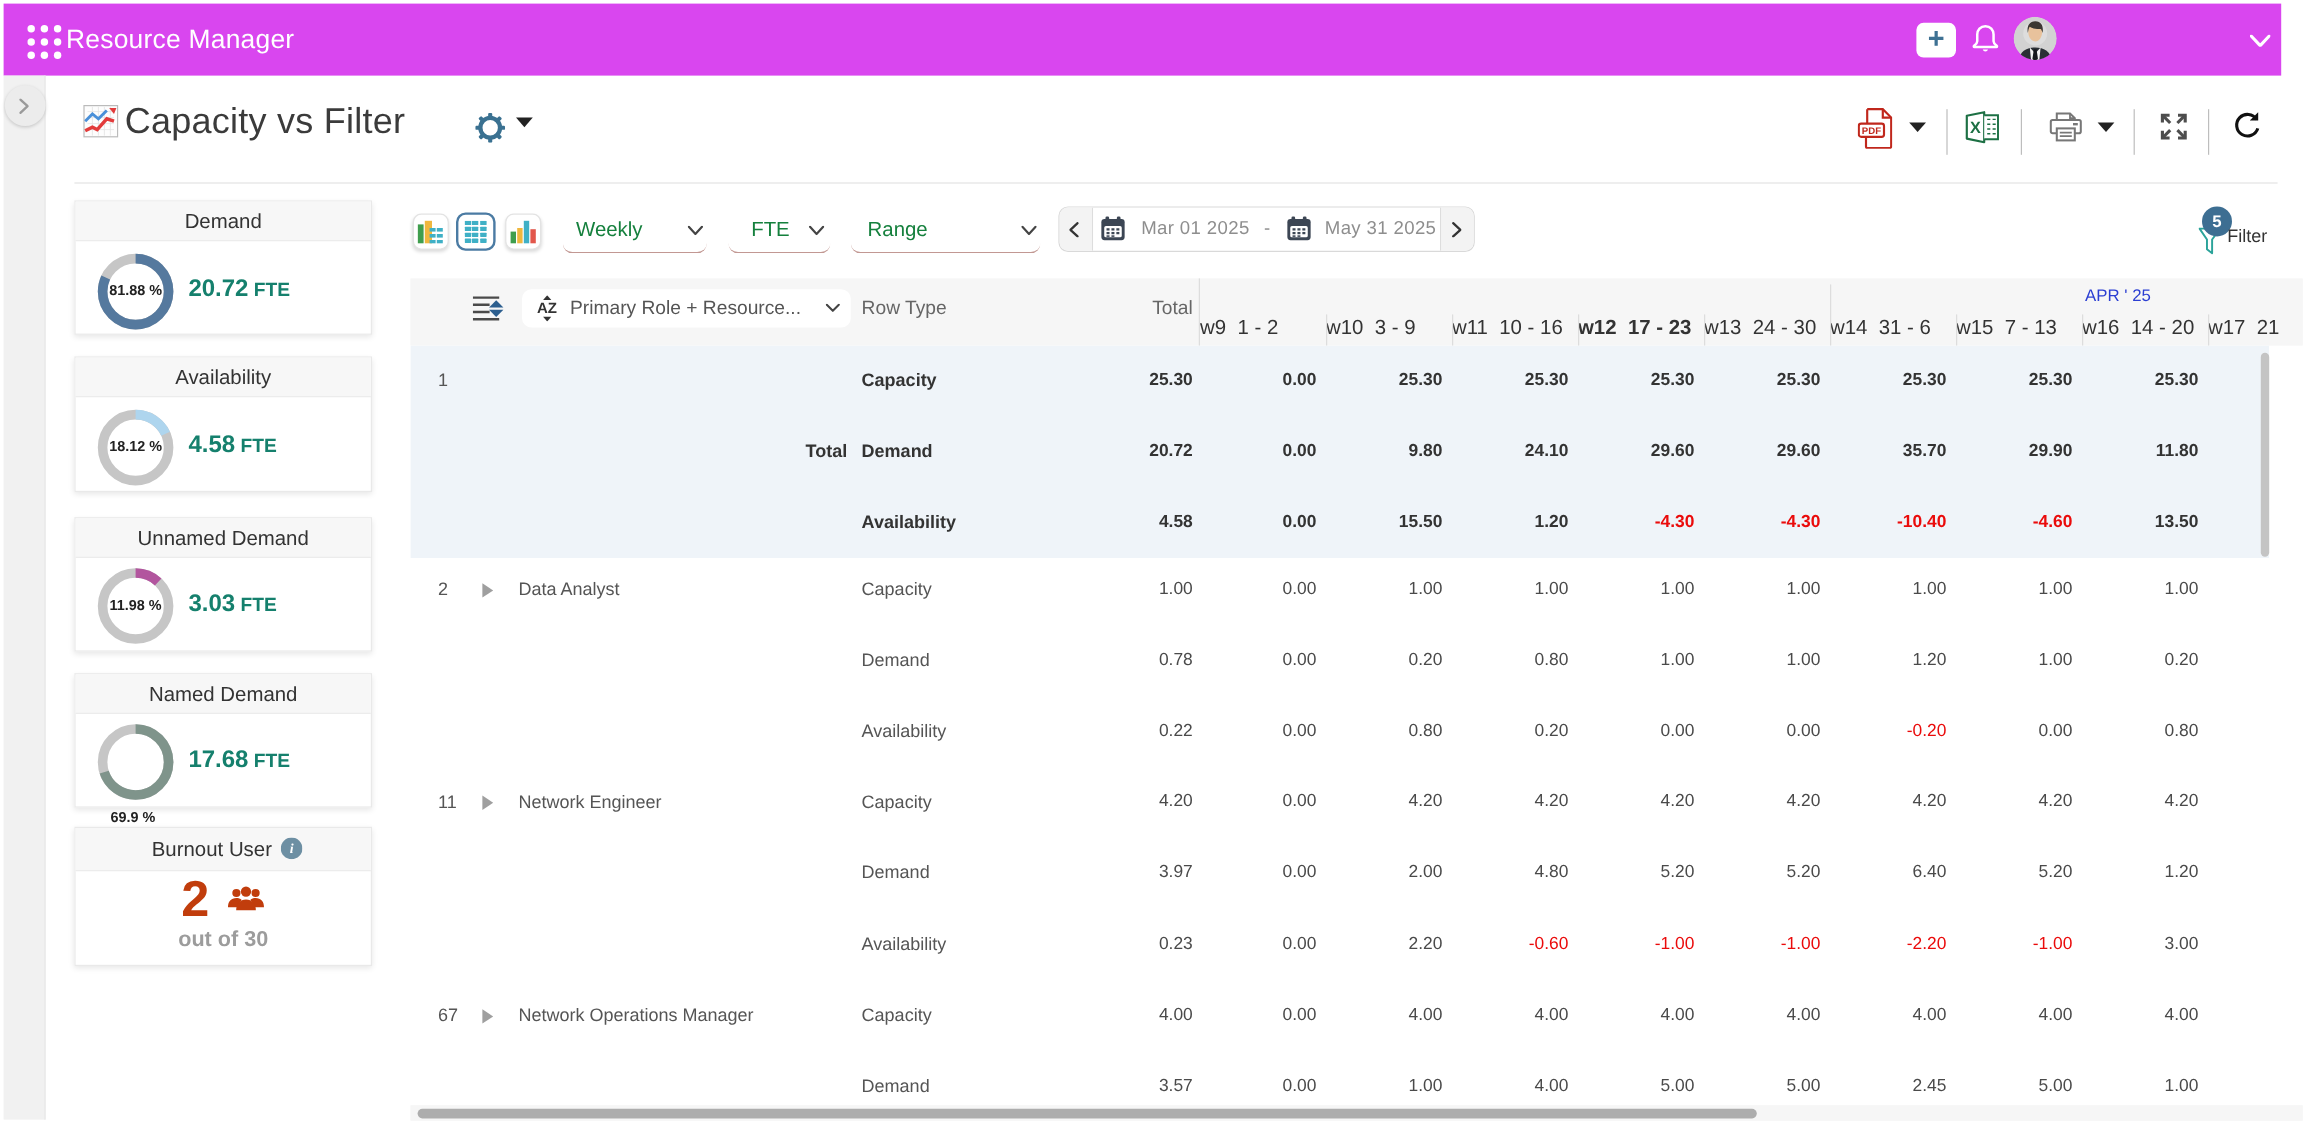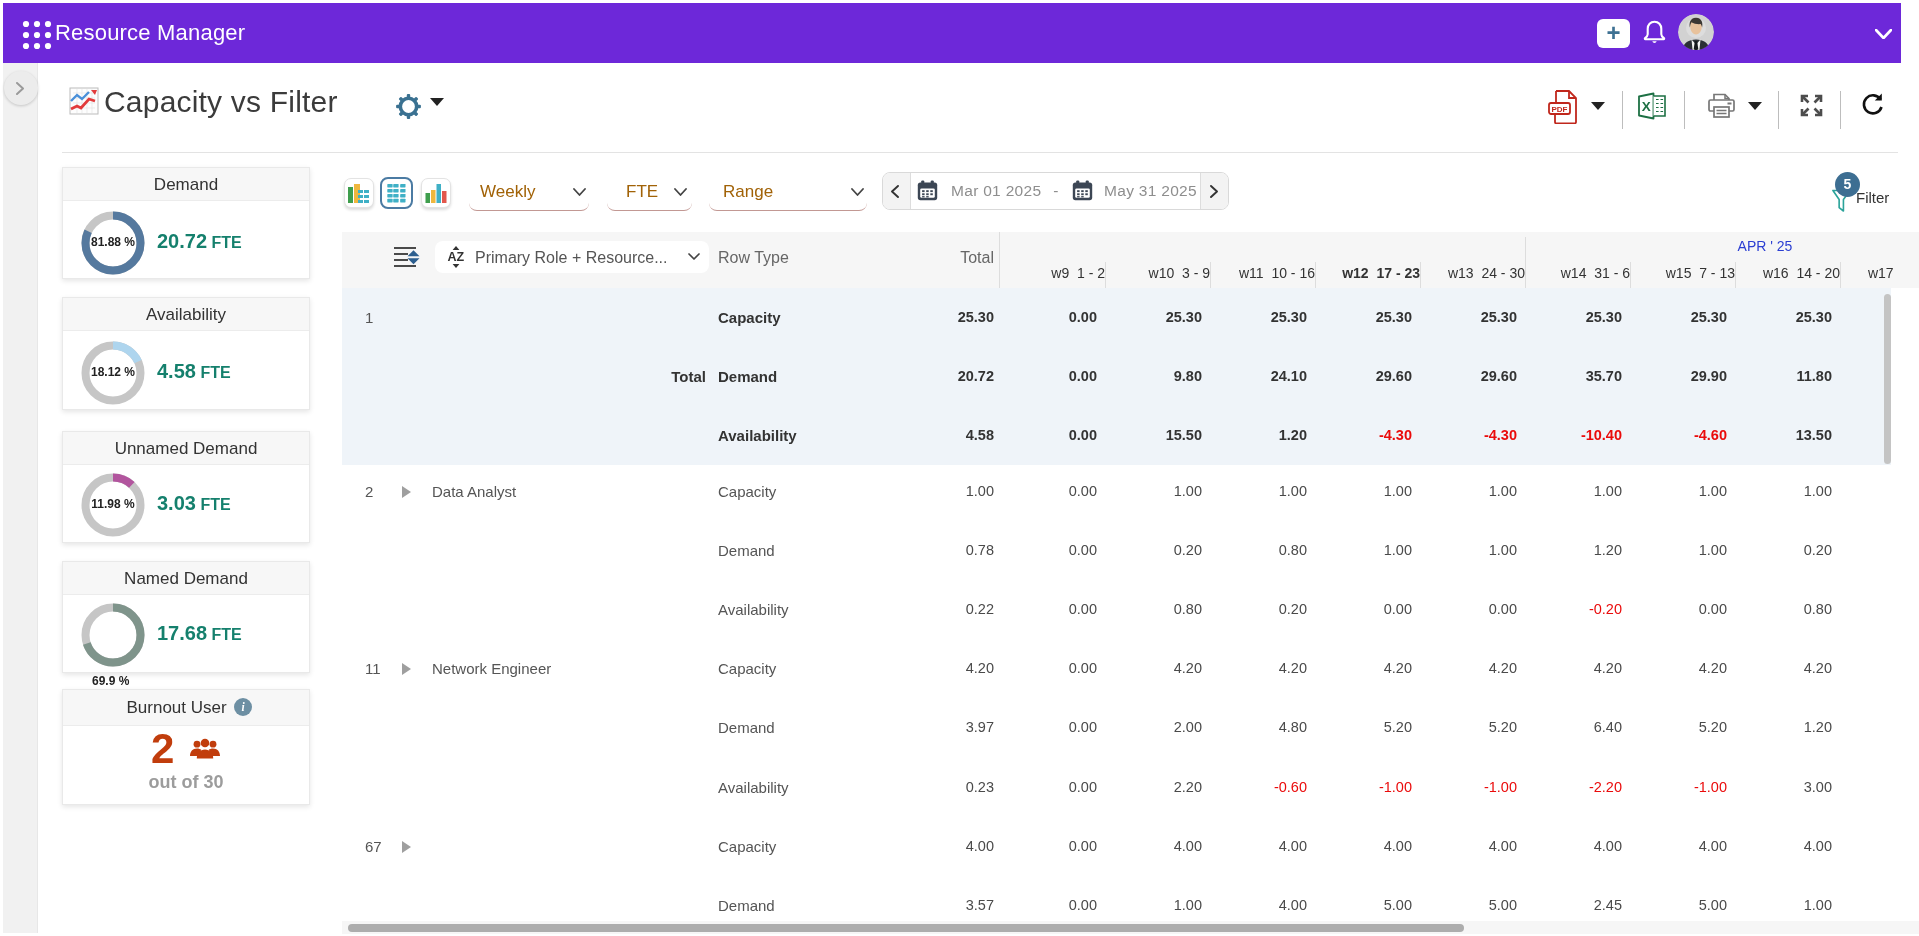--- a/index.html
+++ b/index.html
@@ -1,50 +1,50 @@
 <!DOCTYPE html>
 <html><head><meta charset="utf-8"><style>
 *{margin:0;padding:0;box-sizing:border-box}
 html,body{width:1919px;height:936px;overflow:hidden;background:#fff;
  font-family:"Liberation Sans",sans-serif;}
 #app{position:absolute;left:0;top:0;width:1919px;height:936px;background:#fff;}
 .abs{position:absolute;}
 
-.nav{left:3px;top:3px;width:1898px;height:60px;background:#6d28d9;}
+.nav{left:3px;top:3px;width:1898px;height:60px;background:#d946ef;}
 .nav .brand{left:52px;top:0;height:60px;line-height:60px;color:#fff;font-size:22px;font-weight:500;letter-spacing:.2px;}
 .plusbtn{left:1594px;top:16px;width:33px;height:29px;background:#fff;border-radius:6px;color:#3E7193;text-align:center;line-height:27px;font-size:24px;font-weight:600;}
 .uname{left:1717px;top:0;height:62px;line-height:62px;color:#fff;font-size:19px;}
 
 .rail{left:3px;top:63px;width:35px;height:870px;background:#f1f1f1;border-right:1px solid #e7e7e7;}
 .railbtn{left:4px;top:71px;width:34px;height:34px;border-radius:50%;background:#ececec;box-shadow:0 1px 3px rgba(0,0,0,.18);}
 
 .title{left:104px;top:85px;font-size:30px;color:#3b3b3b;font-weight:500;letter-spacing:.2px;}
 .caret{width:0;height:0;border-left:7px solid transparent;border-right:7px solid transparent;border-top:8px solid #222;}
 .sep{width:1px;background:#bdbdbd;top:91px;height:38px;}
 .divider{left:62px;top:152px;width:1836px;height:1px;background:#e3e3e3;}
 
 .card{left:62px;width:248px;background:#fff;border:1px solid #e9e9e9;box-shadow:0 2px 5px rgba(0,0,0,.10);}
 .chead{left:0;top:0;right:0;height:33px;background:#f7f7f7;border-bottom:1px solid #ececec;text-align:center;line-height:33px;font-size:17px;color:#333;}
 .pct{font-size:12px;font-weight:700;color:#222;}
 .fteval{font-size:20px;font-weight:700;color:#15806D;}
 .fteunit{font-size:16px;font-weight:700;color:#15806D;}
 
 .tbtn{top:178px;height:30px;background:#fff;border:1px solid #e3e3e3;border-radius:7px;box-shadow:0 2px 3px rgba(0,0,0,.14);}
 .tbtn2{top:177px;height:32px;background:#fff;border:2px solid #4b7ba3;border-radius:8px;}
-.seltext{font-size:17px;color:#a16207;top:180px;height:24px;line-height:24px;}
+.seltext{font-size:17px;color:#15803d;top:180px;height:24px;line-height:24px;}
 .underline{top:197px;height:14px;border-bottom:1.5px solid #c29893;border-radius:0 0 8px 8px;}
 .dbox{left:882px;top:172px;width:347px;height:38px;background:#fff;border:1px solid #d9d9d9;border-radius:8px;}
 .dseg{top:0;width:28px;height:36px;background:#f3f3f3;}
 .dtext{top:173px;height:36px;line-height:36px;font-size:15.5px;color:#8e8e8e;letter-spacing:.3px;}
 
 .thead{left:342px;top:232px;width:1577px;height:56px;background:#f6f6f6;}
 .azbox{left:435px;top:241px;width:274px;height:32px;background:#fff;border-radius:8px;}
 .htx{font-size:16px;color:#666;}
 .month{font-size:14px;color:#2B3ED2;top:238px;height:16px;line-height:16px;text-align:center;}
-.wk{font-size:14px;color:#333;top:264px;height:18px;line-height:18px;text-align:right;}
+.wk{font-size:17px;color:#333;top:264px;height:18px;line-height:18px;text-align:left;}
 .vline{width:1px;background:#ddd;}
 .row{left:0;width:1549px;height:59px;}
 .num{left:23px;font-size:15px;color:#555;}
 .tri{left:60px;width:0;height:0;border-top:6px solid transparent;border-bottom:6px solid transparent;border-left:9px solid #9f9f9f;}
 .role{left:90px;font-size:15px;color:#555;}
 .rtype{left:376px;font-size:15px;color:#555;}
 .tlabel{left:284px;width:80px;text-align:right;font-size:15px;font-weight:700;color:#333;}
 .cell{font-size:14.5px;color:#4a4a4a;text-align:right;width:97px;}
 .b .rtype,.b .cell{font-weight:700;color:#333;}
 .neg{color:#EA0B0B!important;}
@@ -478,20 +478,21 @@
         <div class="rr cell neg" style="left:868px">-0.60</div>
         <div class="rr cell neg" style="left:973px">-1.00</div>
         <div class="rr cell neg" style="left:1078px">-1.00</div>
         <div class="rr cell neg" style="left:1183px">-2.20</div>
         <div class="rr cell neg" style="left:1288px">-1.00</div>
         <div class="rr cell" style="left:1393px">3.00</div>
       </div>
       <div class="abs row " style="top:528.8px">
         <div class="rr num" style="left:23px">67</div>
         <div class="abs tri" style="top:24px"></div>
+        <div class="rr role">Network Operations Manager</div>
         <div class="rr rtype">Capacity</div>
         <div class="rr cell" style="left:555px;width:97px">4.00</div>
         <div class="rr cell" style="left:658px">0.00</div>
         <div class="rr cell" style="left:763px">4.00</div>
         <div class="rr cell" style="left:868px">4.00</div>
         <div class="rr cell" style="left:973px">4.00</div>
         <div class="rr cell" style="left:1078px">4.00</div>
         <div class="rr cell" style="left:1183px">4.00</div>
         <div class="rr cell" style="left:1288px">4.00</div>
         <div class="rr cell" style="left:1393px">4.00</div>

